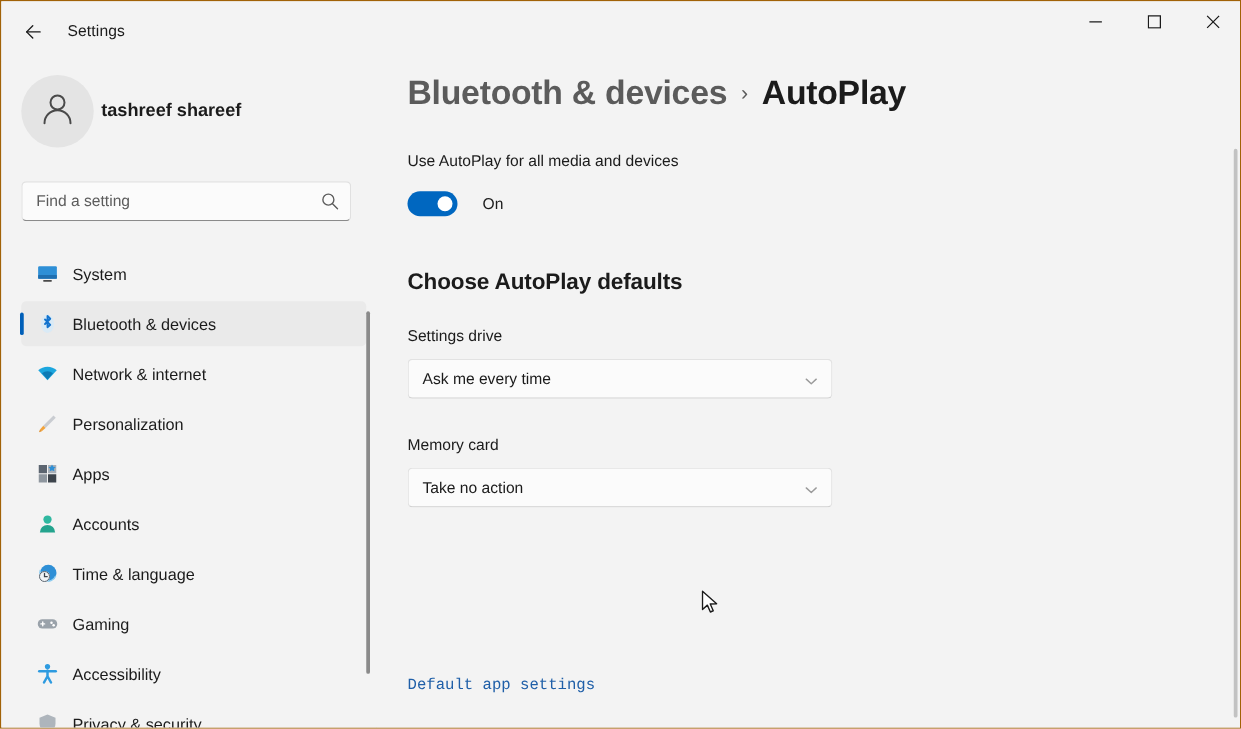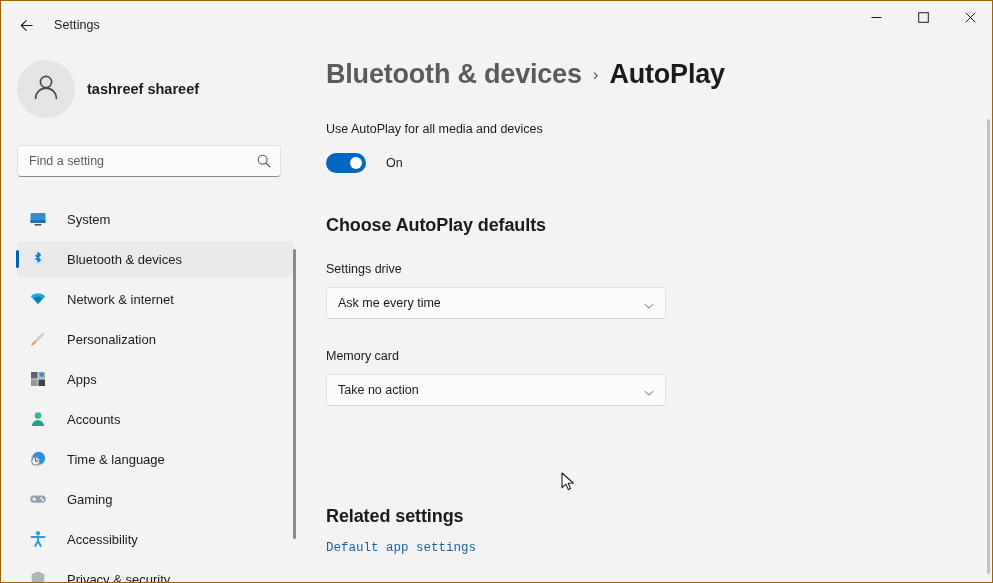--- a/index.html
+++ b/index.html
@@ -78,21 +78,21 @@
     display: flex; align-items: center;
   }
   .avatar {
     width: 58px; height: 58px;
     border-radius: 50%;
     background: #E4E4E4;
     display: flex; align-items: center; justify-content: center;
     flex: 0 0 auto;
   }
   .account-name {
-    margin-left: 12px;
+    margin-left: 6px;
     font-size: 14.5px;
     font-weight: 600;
     color: #1b1b1b;
   }
   .searchwrap {
     position: absolute;
     left: 16px; top: 96px;
     width: 264px; height: 32px;
   }
   .searchbox {
@@ -141,21 +141,21 @@
     border-radius: 2px;
     background: #005FB8;
   }
   .nav-icon {
     width: 20px; height: 20px;
     margin-left: 11px;
     flex: 0 0 auto;
     display: flex; align-items: center; justify-content: center;
   }
   .nav-label {
-    margin-left: 19px;
+    margin-left: 10px;
     font-size: 13px;
     color: #1b1b1b;
     white-space: nowrap;
   }
 
   .sidebar-scrollbar {
     position: absolute;
     left: 292px; top: 152px;
     width: 3px; height: 383px;
   }
@@ -530,21 +530,20 @@
     <div class="field-label" id="label-memory">Memory card</div>
     <div class="combobox" id="combo-memory">
       <span class="combo-value">Take no action</span>
       <span class="combo-chevron">
         <svg width="12" height="12" viewBox="0 0 12 12">
           <path d="M2 4.3 L6 8 L10 4.3" fill="none" stroke="#9A9A9A" stroke-width="1.1" stroke-linecap="round" stroke-linejoin="round"></path>
         </svg>
       </span>
     </div>
 
-    <div class="section-title" id="related-title">Related settings</div>
     <a class="related-link">Default app settings</a>
 
     <div class="content-scrollbar">
       <div class="content-thumb"></div>
     </div>
   </div>
 
   <span class="cursor">
     <svg width="16" height="22" viewBox="0 0 16 22">
       <path d="M1 1 L1 15.6 L4.9 12.1 L7.3 17.6 L9.6 16.6 L7.2 11.2 L12.3 11 Z" fill="#FFFFFF" stroke="#1b1b1b" stroke-width="1.1" stroke-linejoin="round"></path>

